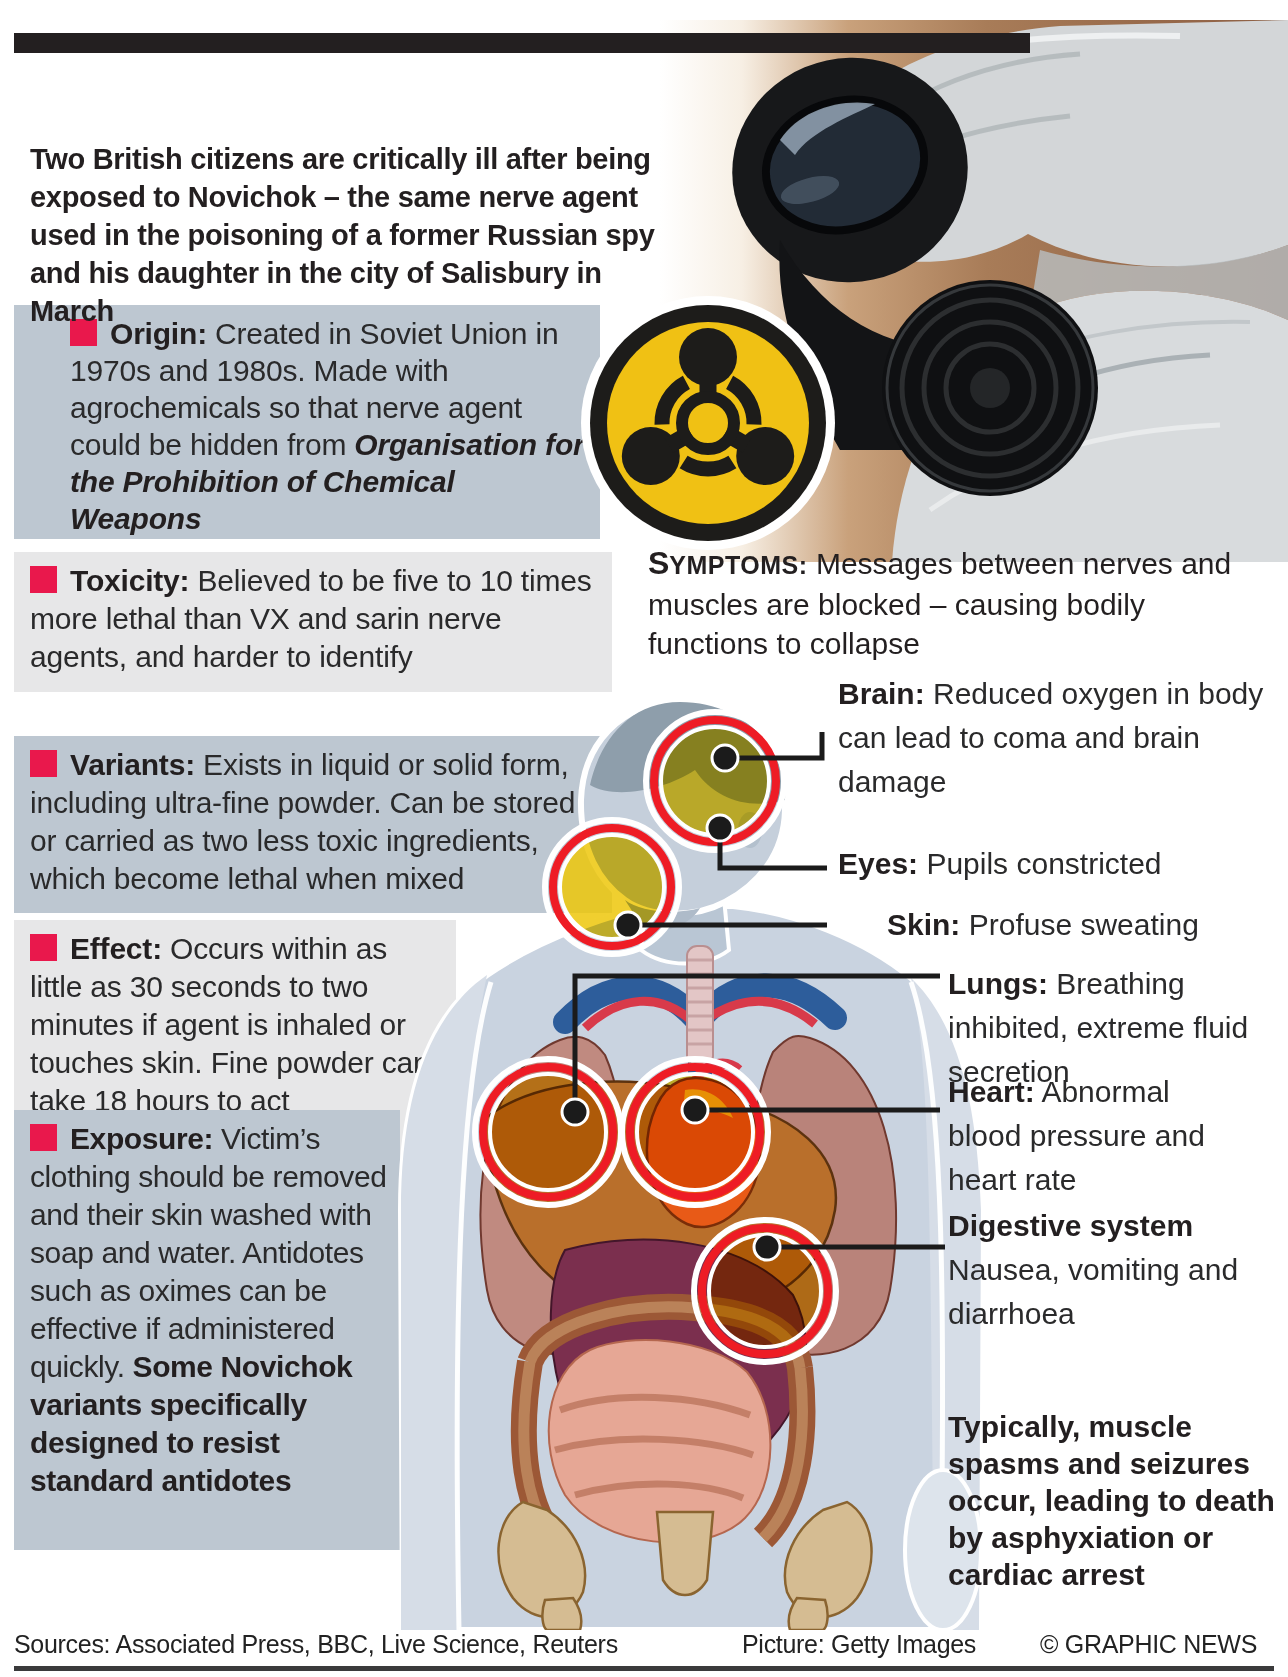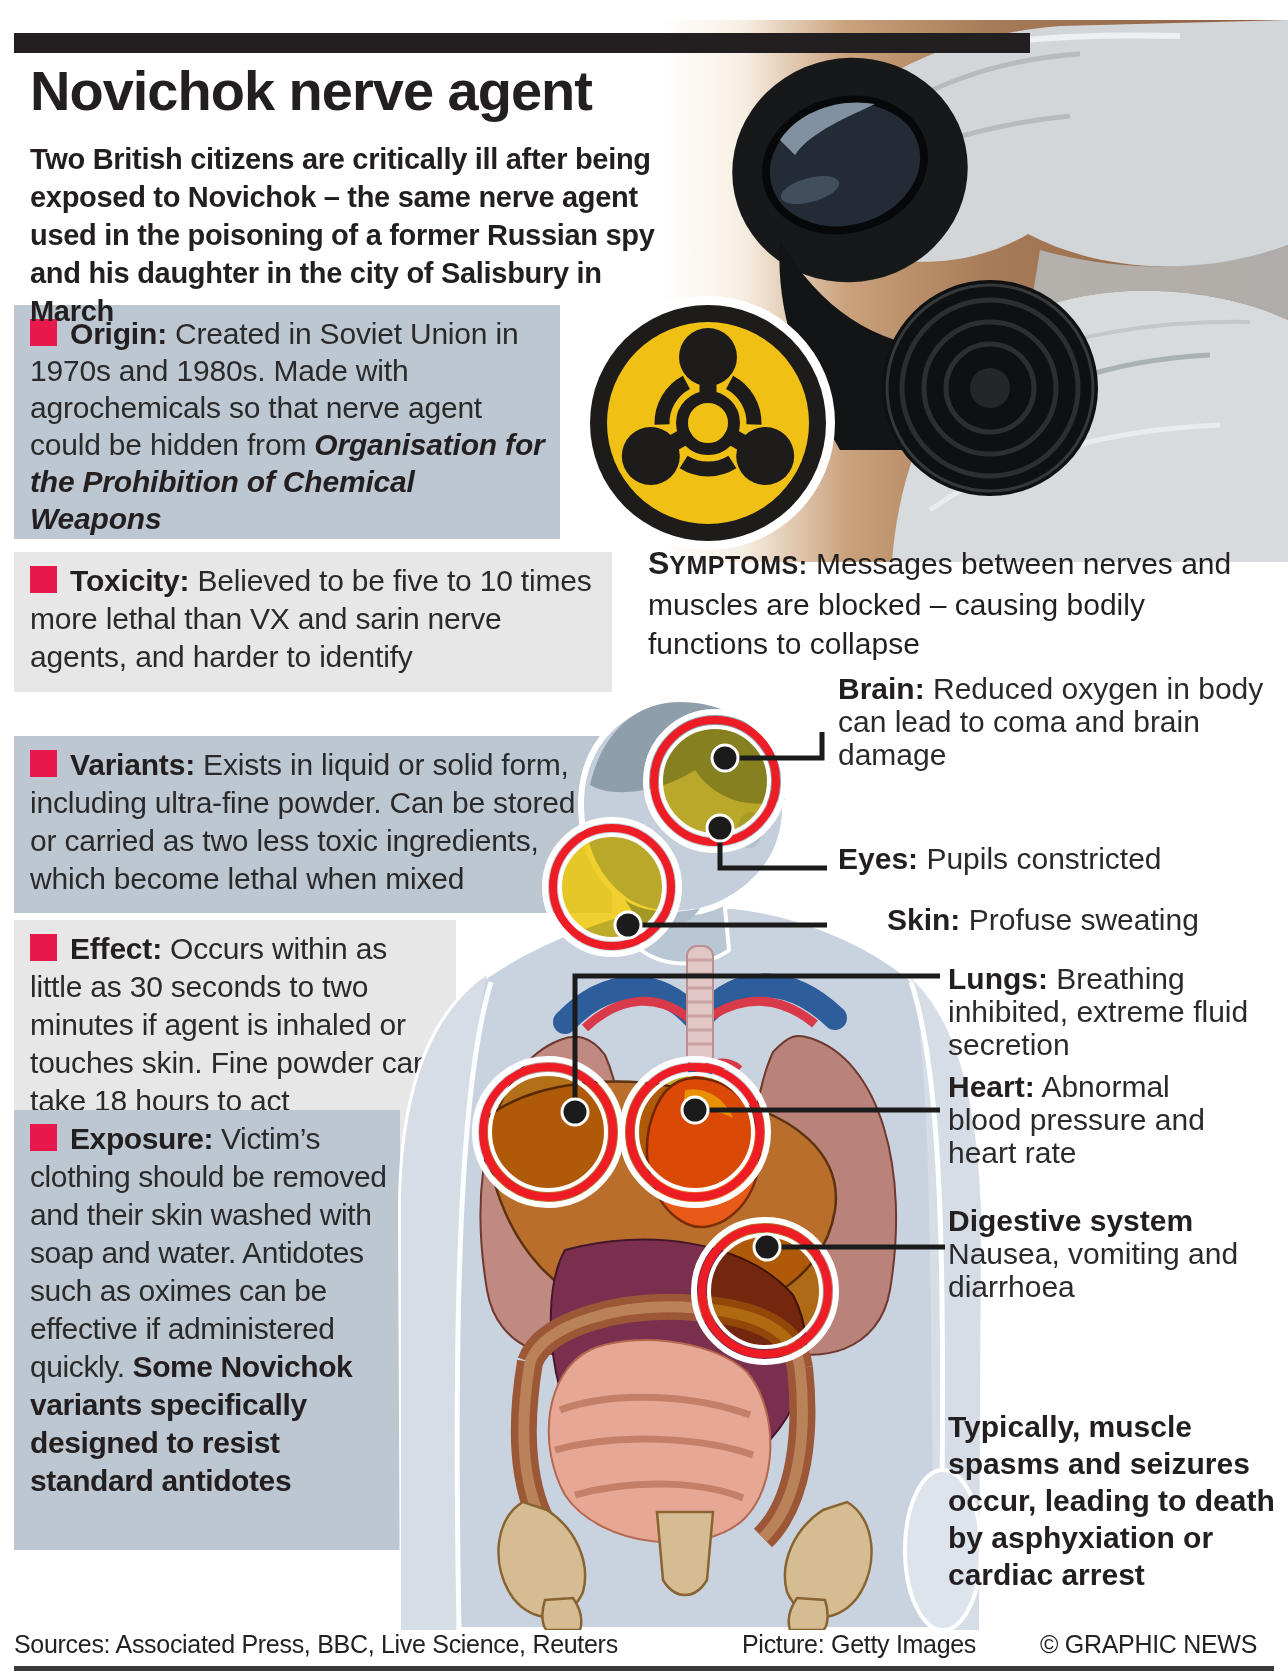--- a/index.html
+++ b/index.html
@@ -9,36 +9,36 @@
   }
   html,body{margin:0;padding:0;background:#fff;}
   .page{position:relative;width:1288px;height:1677px;background:#fff;overflow:hidden;
         font-family:"Liberation Sans","DejaVu Sans",sans-serif;color:var(--ink);}
   .abs{position:absolute;}
   .topbar{left:14px;top:33px;width:1016px;height:20px;background:var(--ink);z-index:6;}
   .title{left:30px;top:58px;font-size:56px;font-weight:bold;letter-spacing:-1px;z-index:5;}
   .intro{left:30px;top:140px;width:660px;font-size:29px;font-weight:bold;line-height:38px;letter-spacing:-0.3px;z-index:5;}
   .panel{z-index:2;font-size:30px;line-height:38px;letter-spacing:-0.2px;color:#2a2a2b;}
   .panel .inner{padding:10px 12px 0 16px;}
-  .p-origin{left:14px;top:305px;width:546px;height:234px;background:var(--panel_blue);line-height:37px;}
+  .p-origin{left:14px;top:305px;width:546px;height:234px;background:var(--panel_blue);line-height:37px;padding-left:40px;}
   .p-toxicity{left:14px;top:552px;width:598px;height:140px;background:var(--panel_gray);}
   .p-variants{left:14px;top:736px;width:598px;height:177px;background:var(--panel_blue);}
   .p-effect{left:14px;top:920px;width:442px;height:248px;background:var(--panel_gray);}
   .p-exposure{left:14px;top:1110px;width:386px;height:440px;background:var(--panel_blue);letter-spacing:-0.4px;}
   .bullet{display:inline-block;width:27px;height:27px;background:var(--bullet_red);
           margin-right:13px;vertical-align:-2px;}
   .panel b{color:var(--ink);}
   .emph{font-weight:bold;font-style:italic;color:var(--ink);}
   .photo{left:660px;top:20px;z-index:1;}
   .hazard{left:580px;top:295px;z-index:7;}
   .diagram{left:395px;top:650px;z-index:3;}
   .symptoms{left:648px;top:544px;width:615px;font-size:30px;line-height:39px;z-index:5;}
   .sc-big{font-size:32px;font-weight:bold;}
   .sc-small{font-size:25px;font-weight:bold;letter-spacing:0.5px;}
-  .callout{position:absolute;font-size:30px;line-height:33px;z-index:5;color:#2a2a2b;}
+  .callout{position:absolute;font-size:30px;line-height:44px;z-index:5;color:#2a2a2b;}
   .callout b{color:var(--ink);}
   .c-brain{left:838px;top:672px;width:445px;}
   .c-eyes{left:838px;top:842px;width:430px;}
   .c-skin{left:887px;top:903px;width:430px;}
   .c-lungs{left:948px;top:936px;width:315px;margin-top:26px;}
   .c-heart{left:948px;top:1070px;width:300px;}
   .c-digestive{left:948px;top:1204px;width:330px;}
   .c-digestive b{display:block;}
   .outcome{left:948px;top:1408px;width:340px;font-size:30px;line-height:37px;font-weight:bold;z-index:5;color:var(--ink);}
   .footer{top:1630px;font-size:25px;letter-spacing:-0.3px;color:#222;z-index:5;}
@@ -82,21 +82,20 @@
       <circle cx="330" cy="368" r="66" stroke="#2c2e30" stroke-width="5" fill="none"></circle>
       <circle cx="330" cy="368" r="44" stroke="#2c2e30" stroke-width="5" fill="none"></circle>
       <circle cx="330" cy="368" r="20" fill="#242628"></circle>
       <ellipse cx="185" cy="145" rx="80" ry="64" fill="#222b36" stroke="#07080a" stroke-width="8" transform="rotate(-15 185 145)"></ellipse>
       <path d="M120,120 C140,90 180,78 215,84 C190,96 150,112 135,135 Z" fill="#93a3b4" opacity="0.85"></path>
       <ellipse cx="150" cy="170" rx="30" ry="12" fill="#4a5867" opacity="0.8" transform="rotate(-15 150 170)"></ellipse>
     </g>
   </svg>
 
   <div class="abs topbar"></div>
-  <div class="abs title">Novichok nerve agent</div>
   <div class="abs intro">Two British citizens are critically ill after being exposed to Novichok – the same nerve agent used in the poisoning of a former Russian spy and his daughter in the city of Salisbury in March</div>
 
   <div class="abs panel p-origin">
     <div class="inner"><span class="bullet"></span><b>Origin:</b><span> Created in Soviet Union in 1970s and 1980s. Made with agrochemicals so that nerve agent could be hidden from </span><span class="emph">Organisation for the Prohibition of Chemical Weapons</span></div>
   </div>
   <div class="abs panel p-toxicity">
     <div class="inner"><span class="bullet"></span><b>Toxicity:</b><span> Believed to be five to 10 times more lethal than VX and sarin nerve agents, and harder to identify</span></div>
   </div>
   <div class="abs panel p-variants">
     <div class="inner"><span class="bullet"></span><b>Variants:</b><span> Exists in liquid or solid form, including ultra-fine powder. Can be stored or carried as two less toxic ingredients, which become lethal when mixed</span></div>

